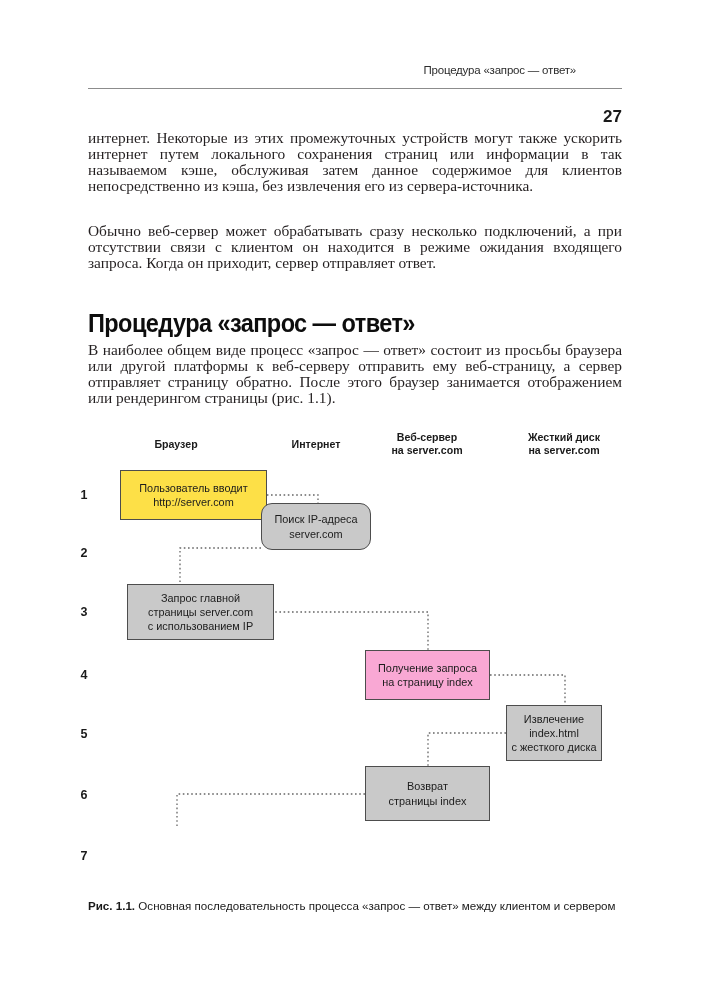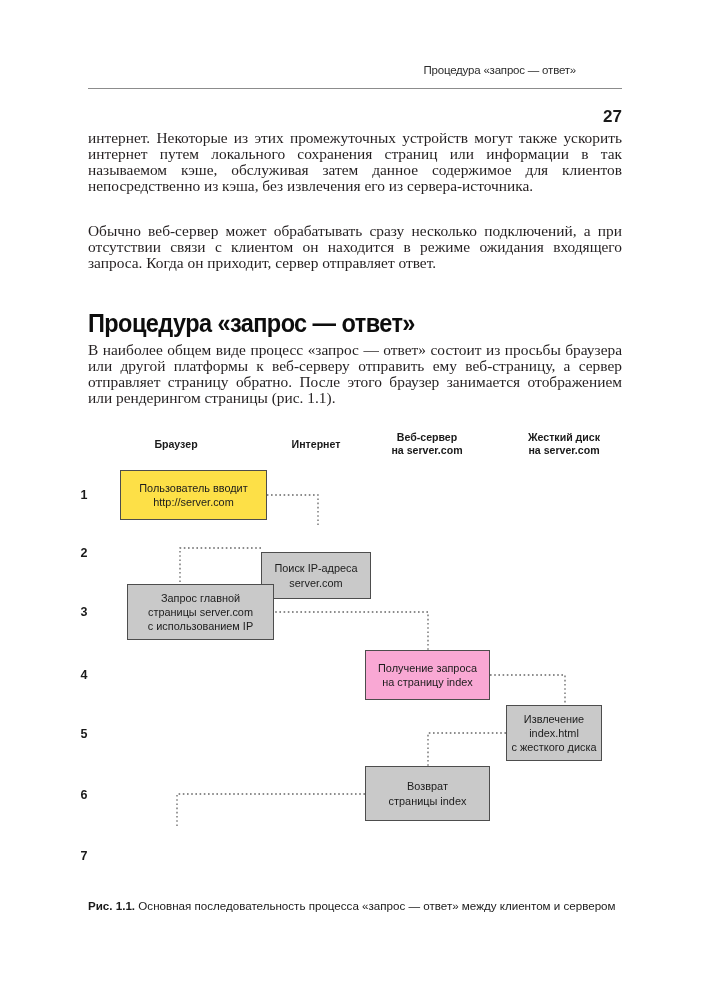--- a/index.html
+++ b/index.html
@@ -189,21 +189,21 @@
 на server.com</div>
     <div class="step-num" style="left: 76px; top: 488px;">1</div>
     <div class="step-num" style="left: 76px; top: 546px;">2</div>
     <div class="step-num" style="left: 76px; top: 605px;">3</div>
     <div class="step-num" style="left: 76px; top: 668px;">4</div>
     <div class="step-num" style="left: 76px; top: 727px;">5</div>
     <div class="step-num" style="left: 76px; top: 788px;">6</div>
     <div class="step-num" style="left: 76px; top: 849px;">7</div>
     <div class="node" style="left: 103px; top: 470px; width: 147px; height: 50px; background: #fde047; border-color: rgb(77, 77, 77); margin-left: 17px;">Пользователь вводит
 http://server.com</div>
-    <div class="node" style="left: 261px; top: 552px; width: 110px; height: 47px; background: rgb(201, 201, 201); border-color: rgb(77, 77, 77);">Поиск IP-адреса
+    <div class="node" style="left: 261px; top: 503px; width: 110px; height: 47px; background: rgb(201, 201, 201); border-color: rgb(77, 77, 77); border-radius: 11px;">Поиск IP-адреса
 server.com</div>
     <div class="node" style="left: 103px; top: 584px; width: 147px; height: 56px; background: rgb(201, 201, 201); border-color: rgb(77, 77, 77); margin-left: 24px;">Запрос главной
 страницы server.com
 с использованием IP</div>
     <div class="node" style="left: 365px; top: 650px; width: 125px; height: 50px; background: #f9a8d4; border-color: rgb(77, 77, 77);">Получение запроса
 на страницу index</div>
     <div class="node" style="left: 506px; top: 705px; width: 96px; height: 56px; background: rgb(201, 201, 201); border-color: rgb(77, 77, 77);">Извлечение
 index.html
 с жесткого диска</div>
     <div class="node" style="left: 365px; top: 766px; width: 125px; height: 55px; background: rgb(201, 201, 201); border-color: rgb(77, 77, 77);">Возврат

